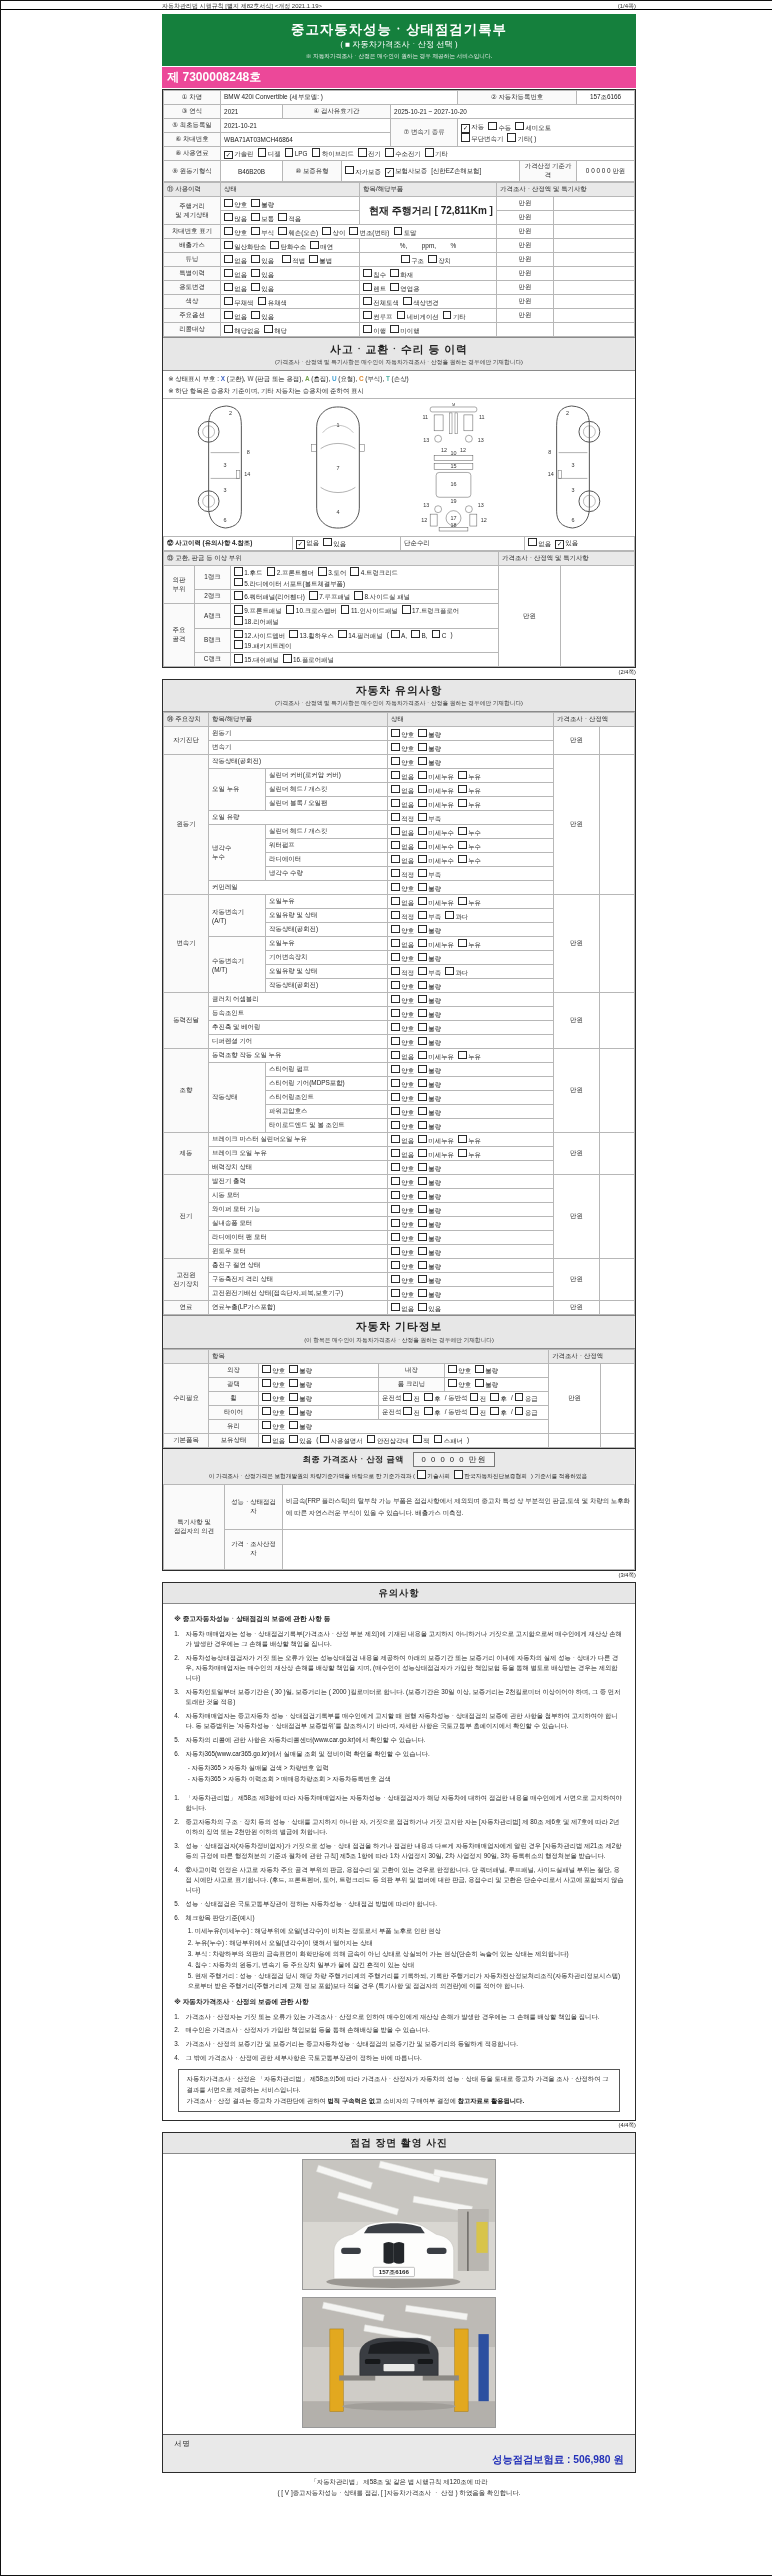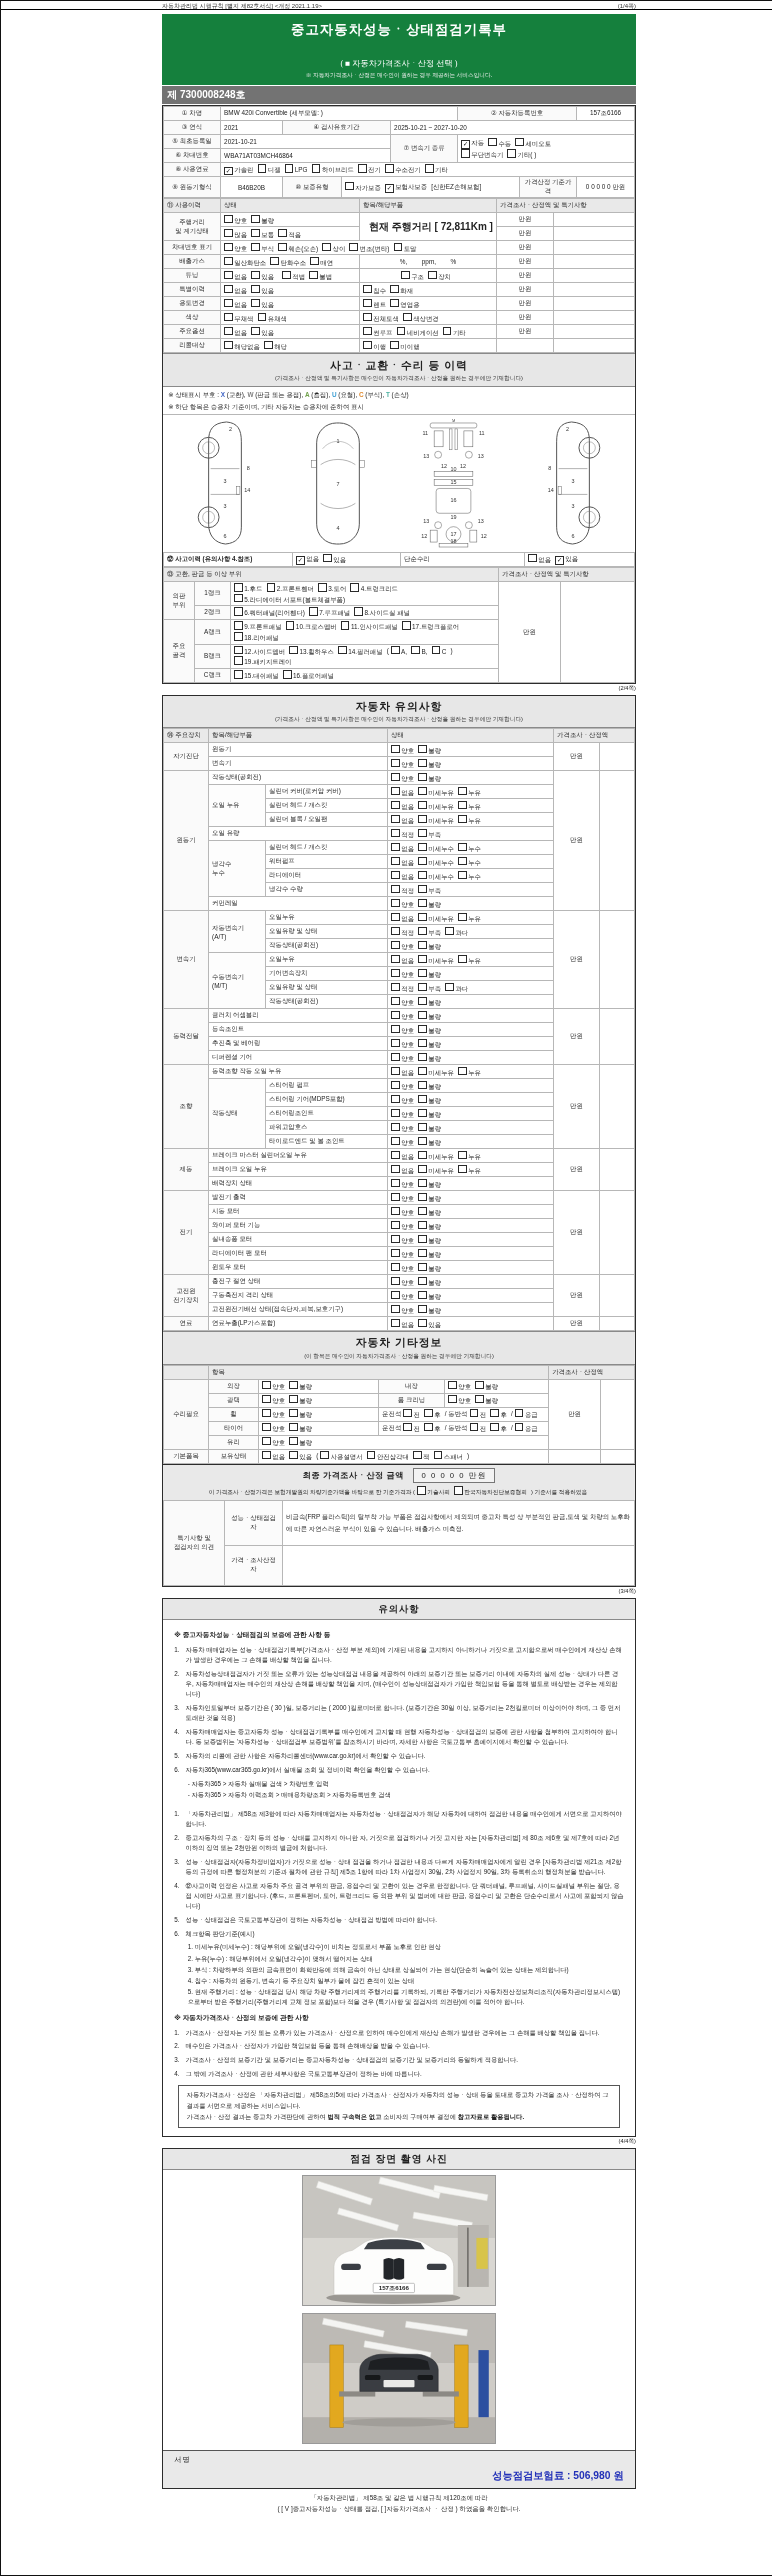--- a/index.html
+++ b/index.html
@@ -6,23 +6,23 @@
   .sheet{position:relative;width:773px;height:2576px;background:#fff;border:1px solid #111;
          box-sizing:border-box;font-family:"Liberation Sans","DejaVu Sans",sans-serif;color:#222;
          overflow:hidden;margin:0 auto;}
   .topcap{position:absolute;top:1px;left:161px;width:474px;font-size:6px;color:#333;display:flex;justify-content:space-between;}
   .topline{position:absolute;top:8.2px;left:0;width:100%;border-top:1px solid #000;}
   .doc{position:absolute;top:12.4px;left:161px;width:474px;}
 
   
   .darkbox{background:#15803d;color:#fff;text-align:center;padding:6.2px 0 5.2px;border-top:1.5px solid #fff;font-family:Liberation Serif, serif;}
   .darkbox .t1{font-size:13.4px;font-weight:bold;letter-spacing:1px;}
-  .darkbox .t2{font-size:8.2px;margin-top:19px;}
+  .darkbox .t2{font-size:8.2px;margin-top:0;}
   .darkbox .t3{font-size:5.7px;margin-top:3.1px;color:#eee;}
-  .docbar{background:#737373;color:#fff;font-size:10px;font-weight:bold;padding:2.1px 5.2px;margin-top:1px;}
+  .docbar{background:#ec4899;color:#fff;font-size:12px;font-weight:bold;padding:2.1px 5.2px;margin-top:1px;}
 
   .bigbox{border:1.5px solid #2c2c2c;background:#fff;margin-top:1px;}
   .sec-head{background:#e7e7e7;text-align:center;padding:4.1px 0 3.1px;border-bottom:0.5px solid #8a8a8a;}
   .sec-title{font-size:10.8px;font-weight:bold;letter-spacing:1px;}
   .sec-note{font-size:5.7px;margin-top:2.1px;color:#333;}
 
   table{border-collapse:collapse;width:100%;table-layout:fixed;}
   td,th{border:0.5px solid #b7b7b7;font-size:6.4px;padding:1px 3.1px;height:14px;box-sizing:border-box;
         overflow:hidden;vertical-align:middle;}
   th{background:#e9e9e9;font-weight:normal;text-align:left;}

